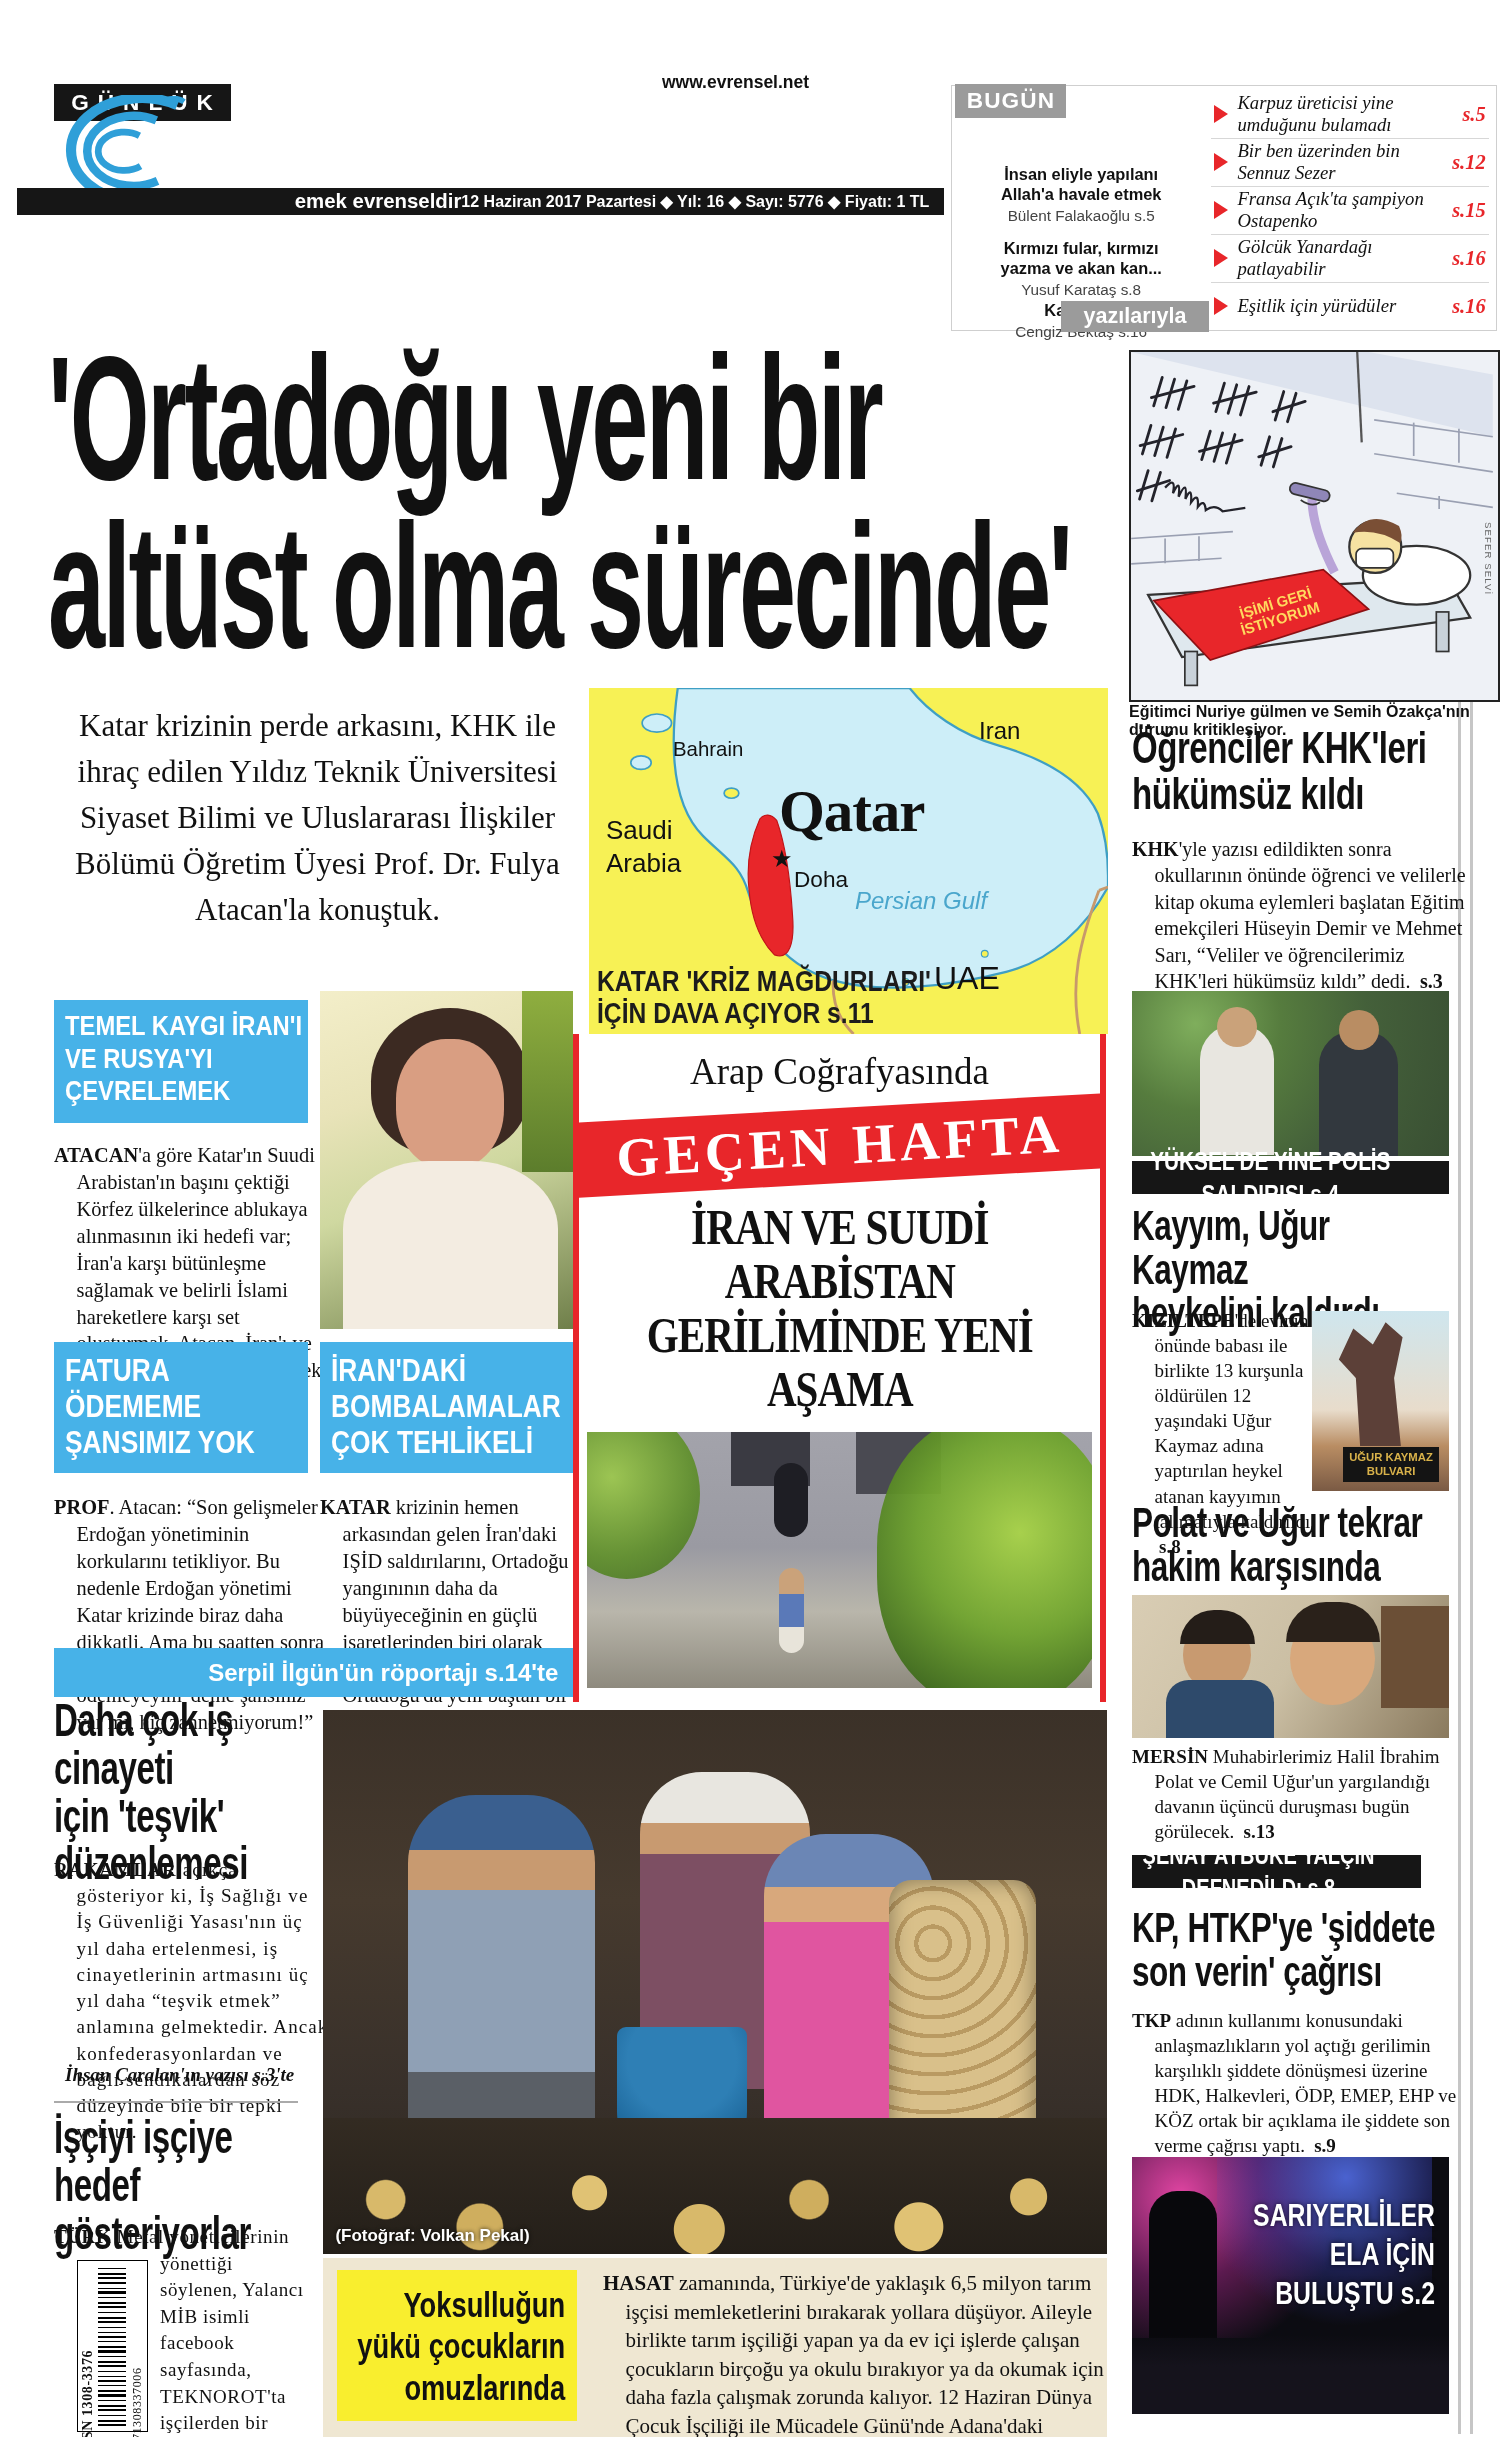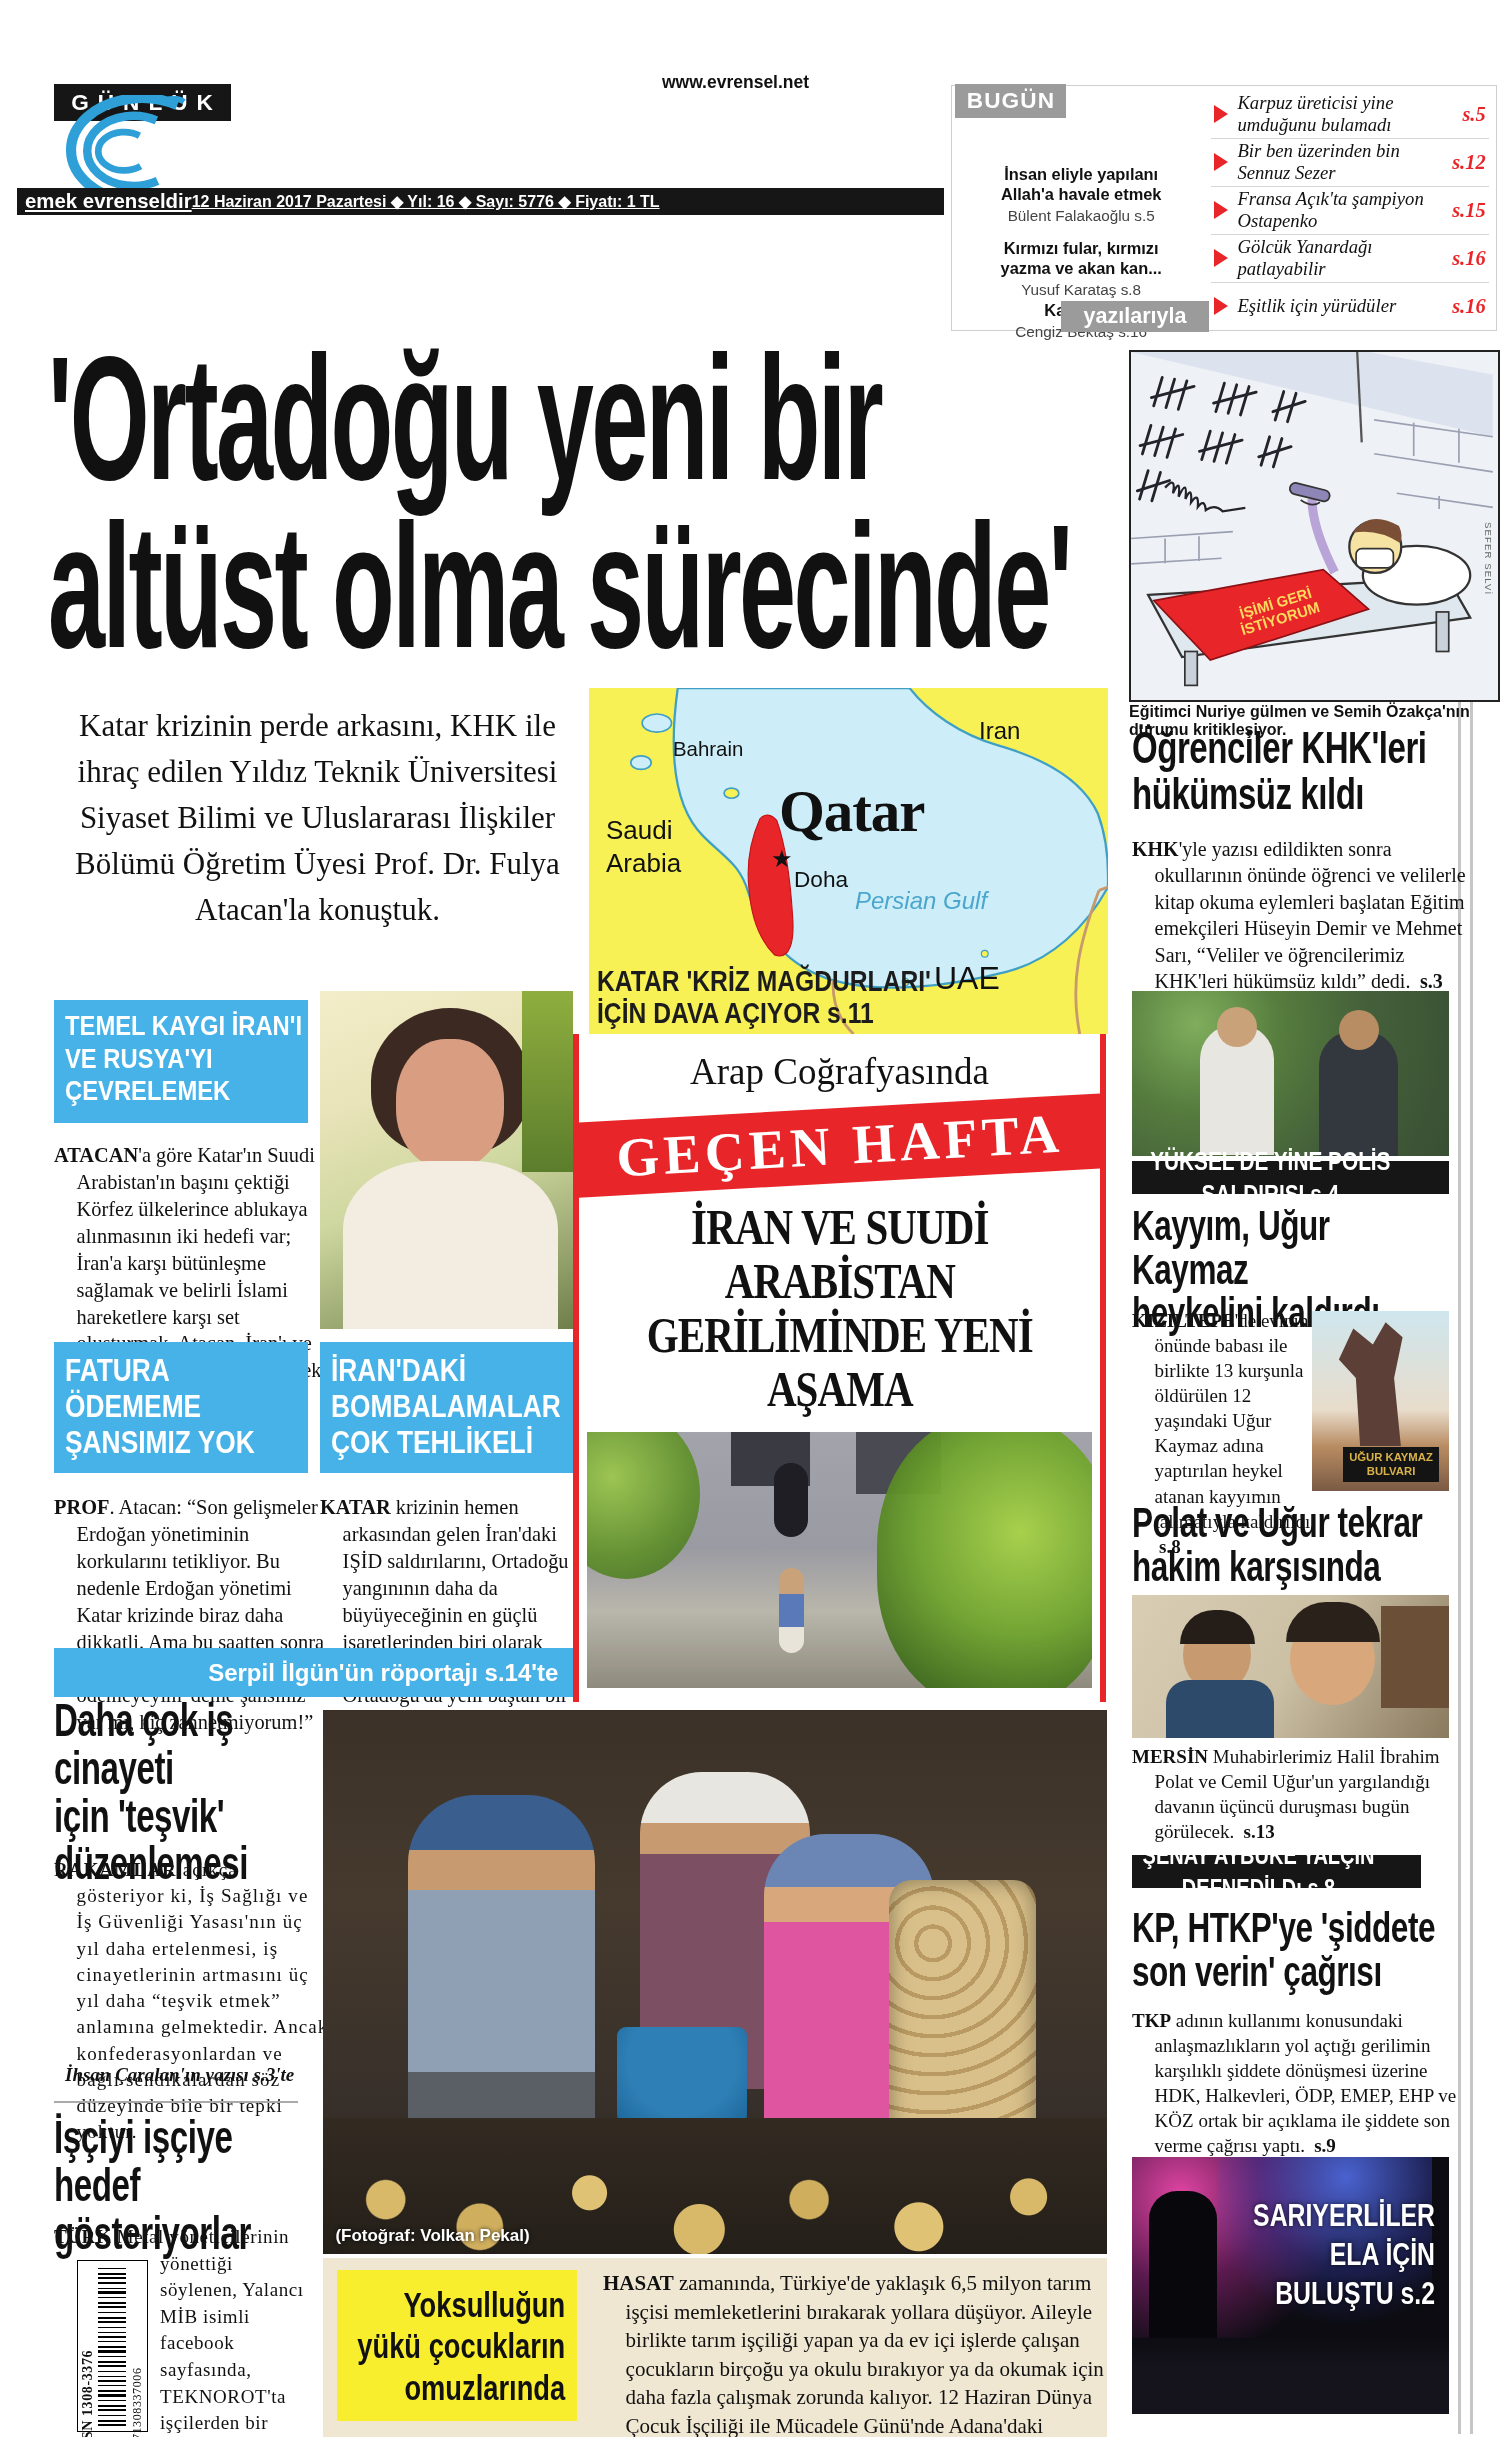--- a/index.html
+++ b/index.html
@@ -61,21 +61,21 @@
     <div class="abs b" style="left:577px;top:72px;width:317px;font-size:17.5px;text-align:center;">www.evrensel.net</div>
 
     <div class="abs" style="left:29px;top:95px;width:170px;height:113px;">
       <svg width="170" height="113" viewBox="0 0 300 200">
         <path d="M262,18 A125,92 0 1 0 264,176" fill="none" stroke="#2f9fd8" stroke-width="18"></path>
         <path d="M225,45 A82,62 0 1 0 227,152" fill="none" stroke="#2f9fd8" stroke-width="15"></path>
         <path d="M195,72 A46,34 0 1 0 197,126" fill="none" stroke="#2f9fd8" stroke-width="12"></path>
         <path d="M240,10 q20,-8 34,2" fill="none" stroke="#2f9fd8" stroke-width="10"></path>
       </svg>
     </div>
-    <div class="abs blackbar" style="left:17px;top:188px;width:927px;height:27px;justify-content:flex-start;z-index:2;text-decoration:underline;">
+    <div class="abs blackbar" style="left:17px;top:188px;width:927px;height:27px;justify-content:flex-end;z-index:2;">
       <span class="b" style="font-size:20.4px;padding-left:8px;">emek evrenseldir</span>
       <span class="b" style="font-size:16px;padding-right:14.7px;">12 Haziran 2017 Pazartesi  ◆  Yıl: 16 ◆  Sayı: 5776  ◆  Fiyatı: 1 TL</span>
     </div>
   </div>
 
   <div class="abs" style="left:951px;top:85px;width:544px;height:244px;border:1.7px solid #cfcfcf;background:#fff;">
     <div class="abs graybox" style="left:3.4px;top:-2.3px;width:111px;height:34px;">
       <span style="font-size:22.6px;letter-spacing:1.1px;">BUGÜN</span>
     </div>
     <div class="abs" style="left:10.2px;top:79px;width:238px;text-align:center;">

